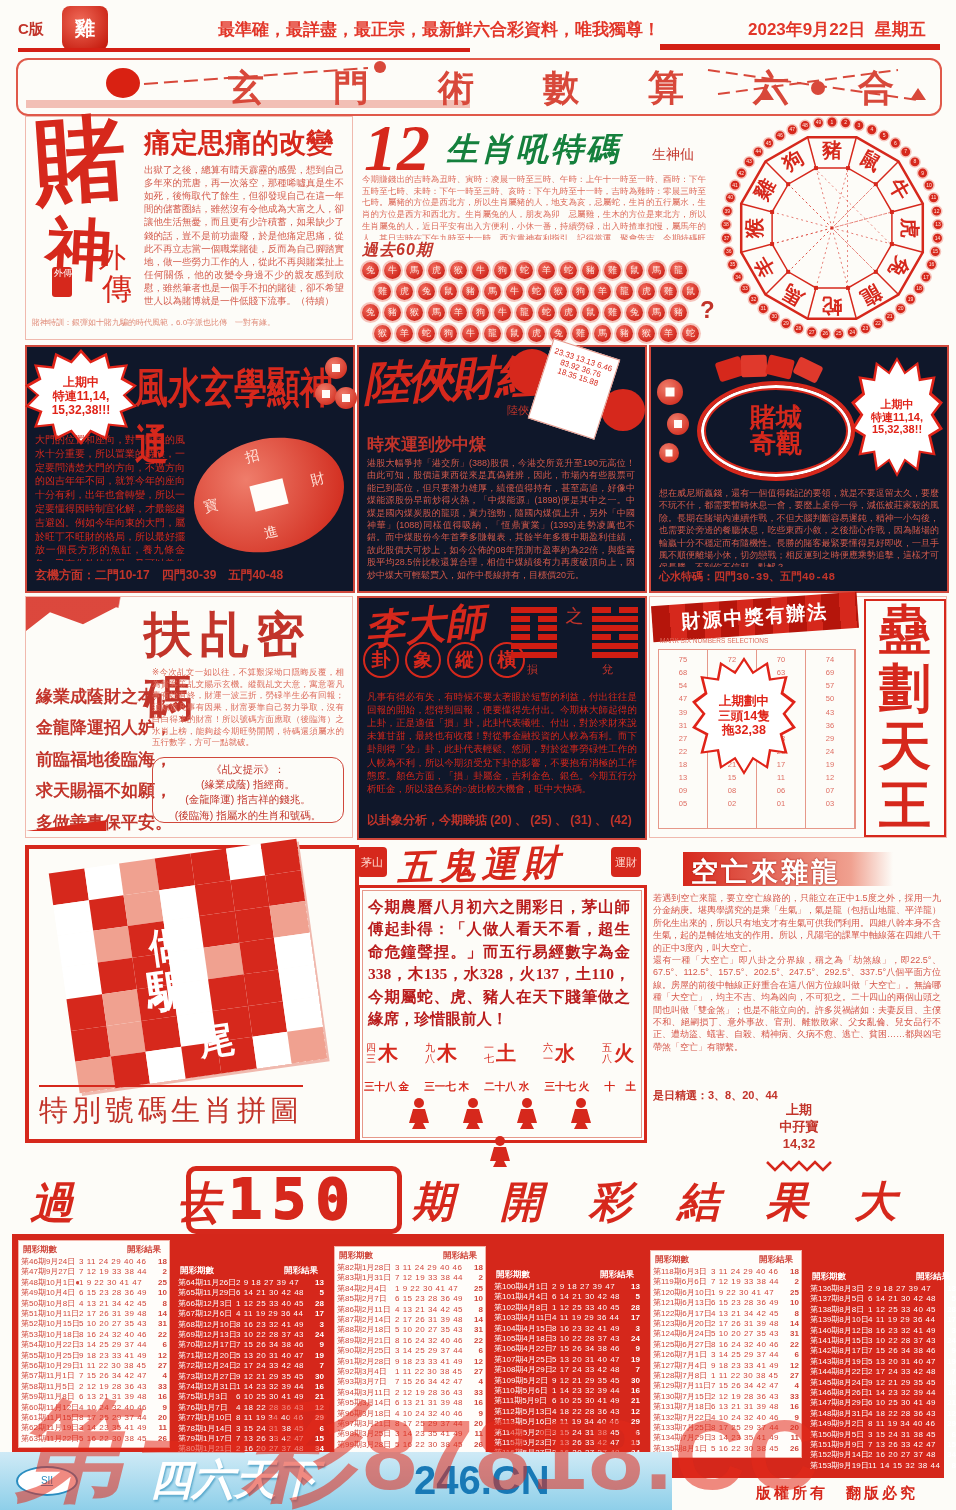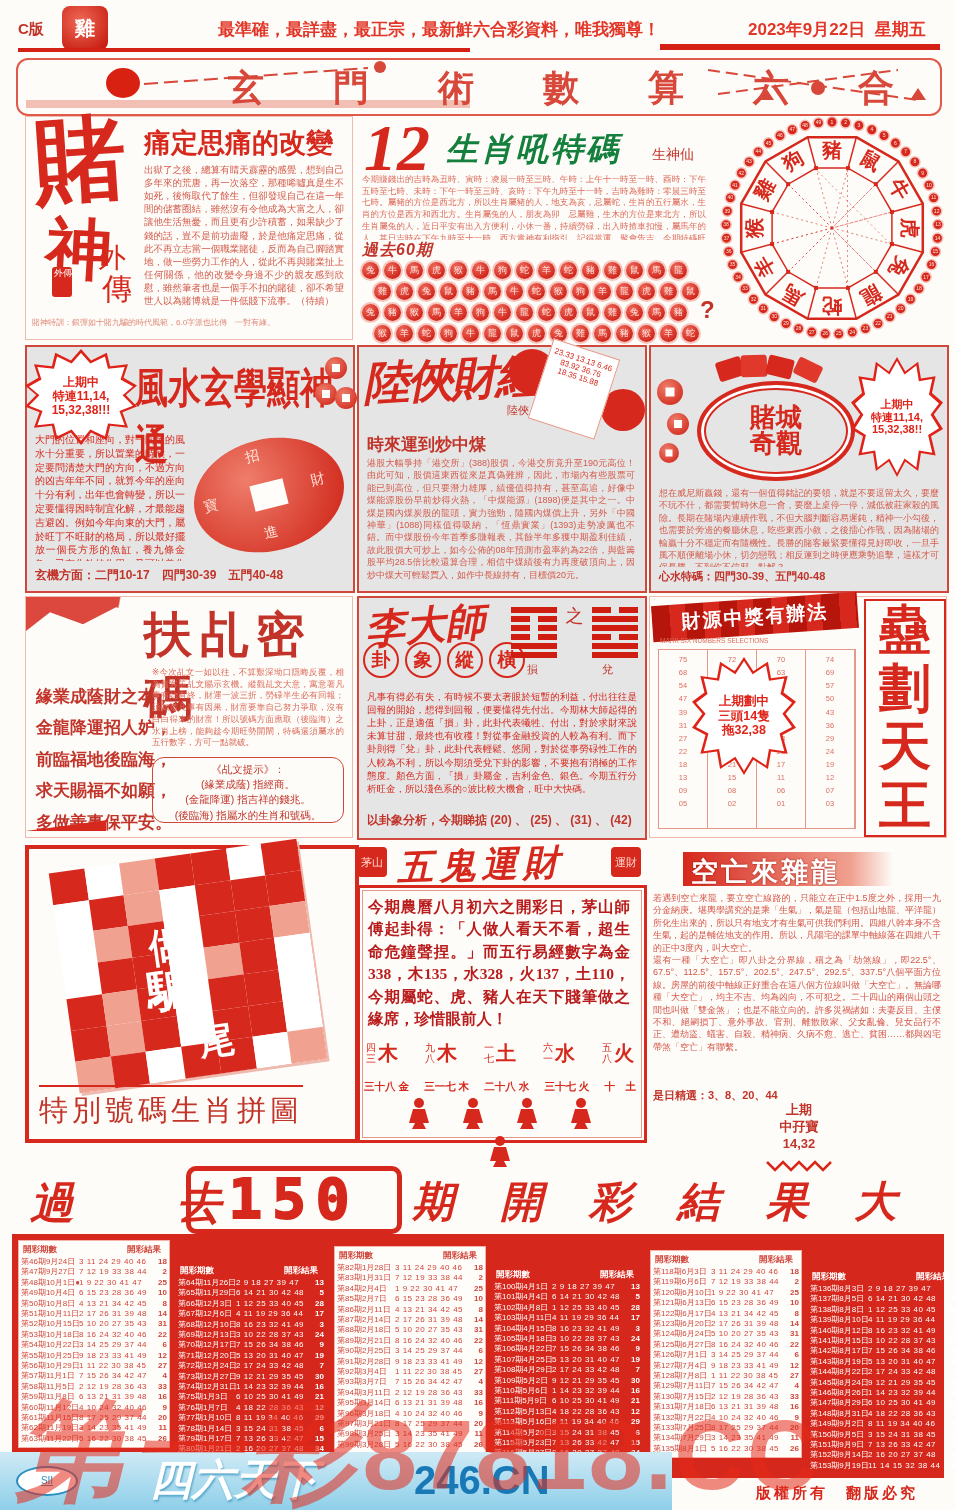--- a/index.html
+++ b/index.html
@@ -4,21 +4,21 @@
 <style>
   html,body{margin:0;padding:0;background:#e8e8e4;}
   #page{position:relative;width:956px;height:1510px;background:#fdfcf8;margin:0 auto;overflow:hidden;
         font-family:"Liberation Sans","DejaVu Sans",sans-serif;color:#c2342a;}
   .abs{position:absolute;}
   .serif{font-family:"Liberation Serif","DejaVu Serif",serif;}
   .b{font-weight:bold;}
   .i{font-style:italic;}
   .ctr{text-align:center;}
   .pre{white-space:pre-line;}
-  .box{border:2px solid #d0483c;background:#e5e5e5;}
+  .box{border:2px solid #d0483c;background:#0f172a;}
   .smalltext{font-size:9.5px;line-height:1.38;color:#d45a4b;text-align:justify;}
   
   #masthead-title{font-size:40px;font-weight:900;color:#e02318;letter-spacing:2px;
      text-shadow:0 0 1px #fff,1px 1px 0 #f8b0a8;-webkit-text-stroke:1px #c01508;}
   #slogan{font-size:17px;font-weight:900;color:#e23629;}
   #issue-date{font-size:17px;font-weight:900;color:#e23629;}
   .rule{background:#d42015;height:5px;}
   
   #top-banner{border:2px solid #e0594a;}
   .banner-ch{font-size:36px;font-weight:bold;color:#d8483a;font-family:"Liberation Serif","DejaVu Serif",serif;}
@@ -409,21 +409,21 @@
       </div>
     </div>
     <div class="burst-o" style="left:200px;top:10px;width:92px;height:120px;">
       <div class="burst-i">
           <div class="burst-txt pre" style="font-size:11px;">上期中
 特連11,14,
 15,32,38!!</div>
         </div>
     </div>
     <div class="abs smalltext" style="left:8px;top:140px;width:280px;height:80px;overflow:hidden;font-size:9px;">想在威尼斯贏錢，還有一個值得銘記的要領，就是不要逗留太久，要麼不玩不什，都需要暫時休息一會，要麼上桌停一停，減低被莊家殺的風險。長期在賭場內連續作戰，不但大腦判斷容易遲鈍，精神一小勾後，也需要於旁邊的餐廳休息，吃些東西小敘，之後擂心作戰，因為賭場的輸贏十分不穩定而有隨機性。長勝的賭客最緊要懂得見好即收，一旦手風不順便離場小休，切勿戀戰；相反運到之時便應乘勢追擊，這樣才可保長勝。不到你不信邪，點解？</div>
-    <div class="abs b" style="left:8px;top:222px;font-size:11px;">心水特碼：四門30-39、五門40-48</div>
+    <div class="abs b" style="left:8px;top:222px;font-size:11px;font-family:Liberation Mono, monospace;">心水特碼：四門30-39、五門40-48</div>
   </div>
 
   <div class="abs" style="left:25px;top:596px;width:326px;height:240px;border:1px solid #f0b9ae;">
     <div class="abs" style="left:0;top:0;width:150px;height:34px;background:linear-gradient(100deg,#d6281c 60%,transparent 61%);opacity:.85;clip-path:polygon(0 0,100% 0,84% 55%,60% 30%,38% 80%,16% 45%,0 100%);"></div>
     <div class="abs serif" style="left:118px;top:6px;font-size:48px;font-weight:bold;color:#c2342a;letter-spacing:8px;">扶乩密碼</div>
     <div class="abs serif b" id="fuji-poem" style="left:10px;top:84px;font-size:17px;line-height:1.85;color:#c2342a;">
         <div>緣業成蔭財之本，</div>
         <div>金龍降運招人妒，</div>
         <div>前臨福地後臨海，</div>
         <div>求天賜福不如願，</div>

